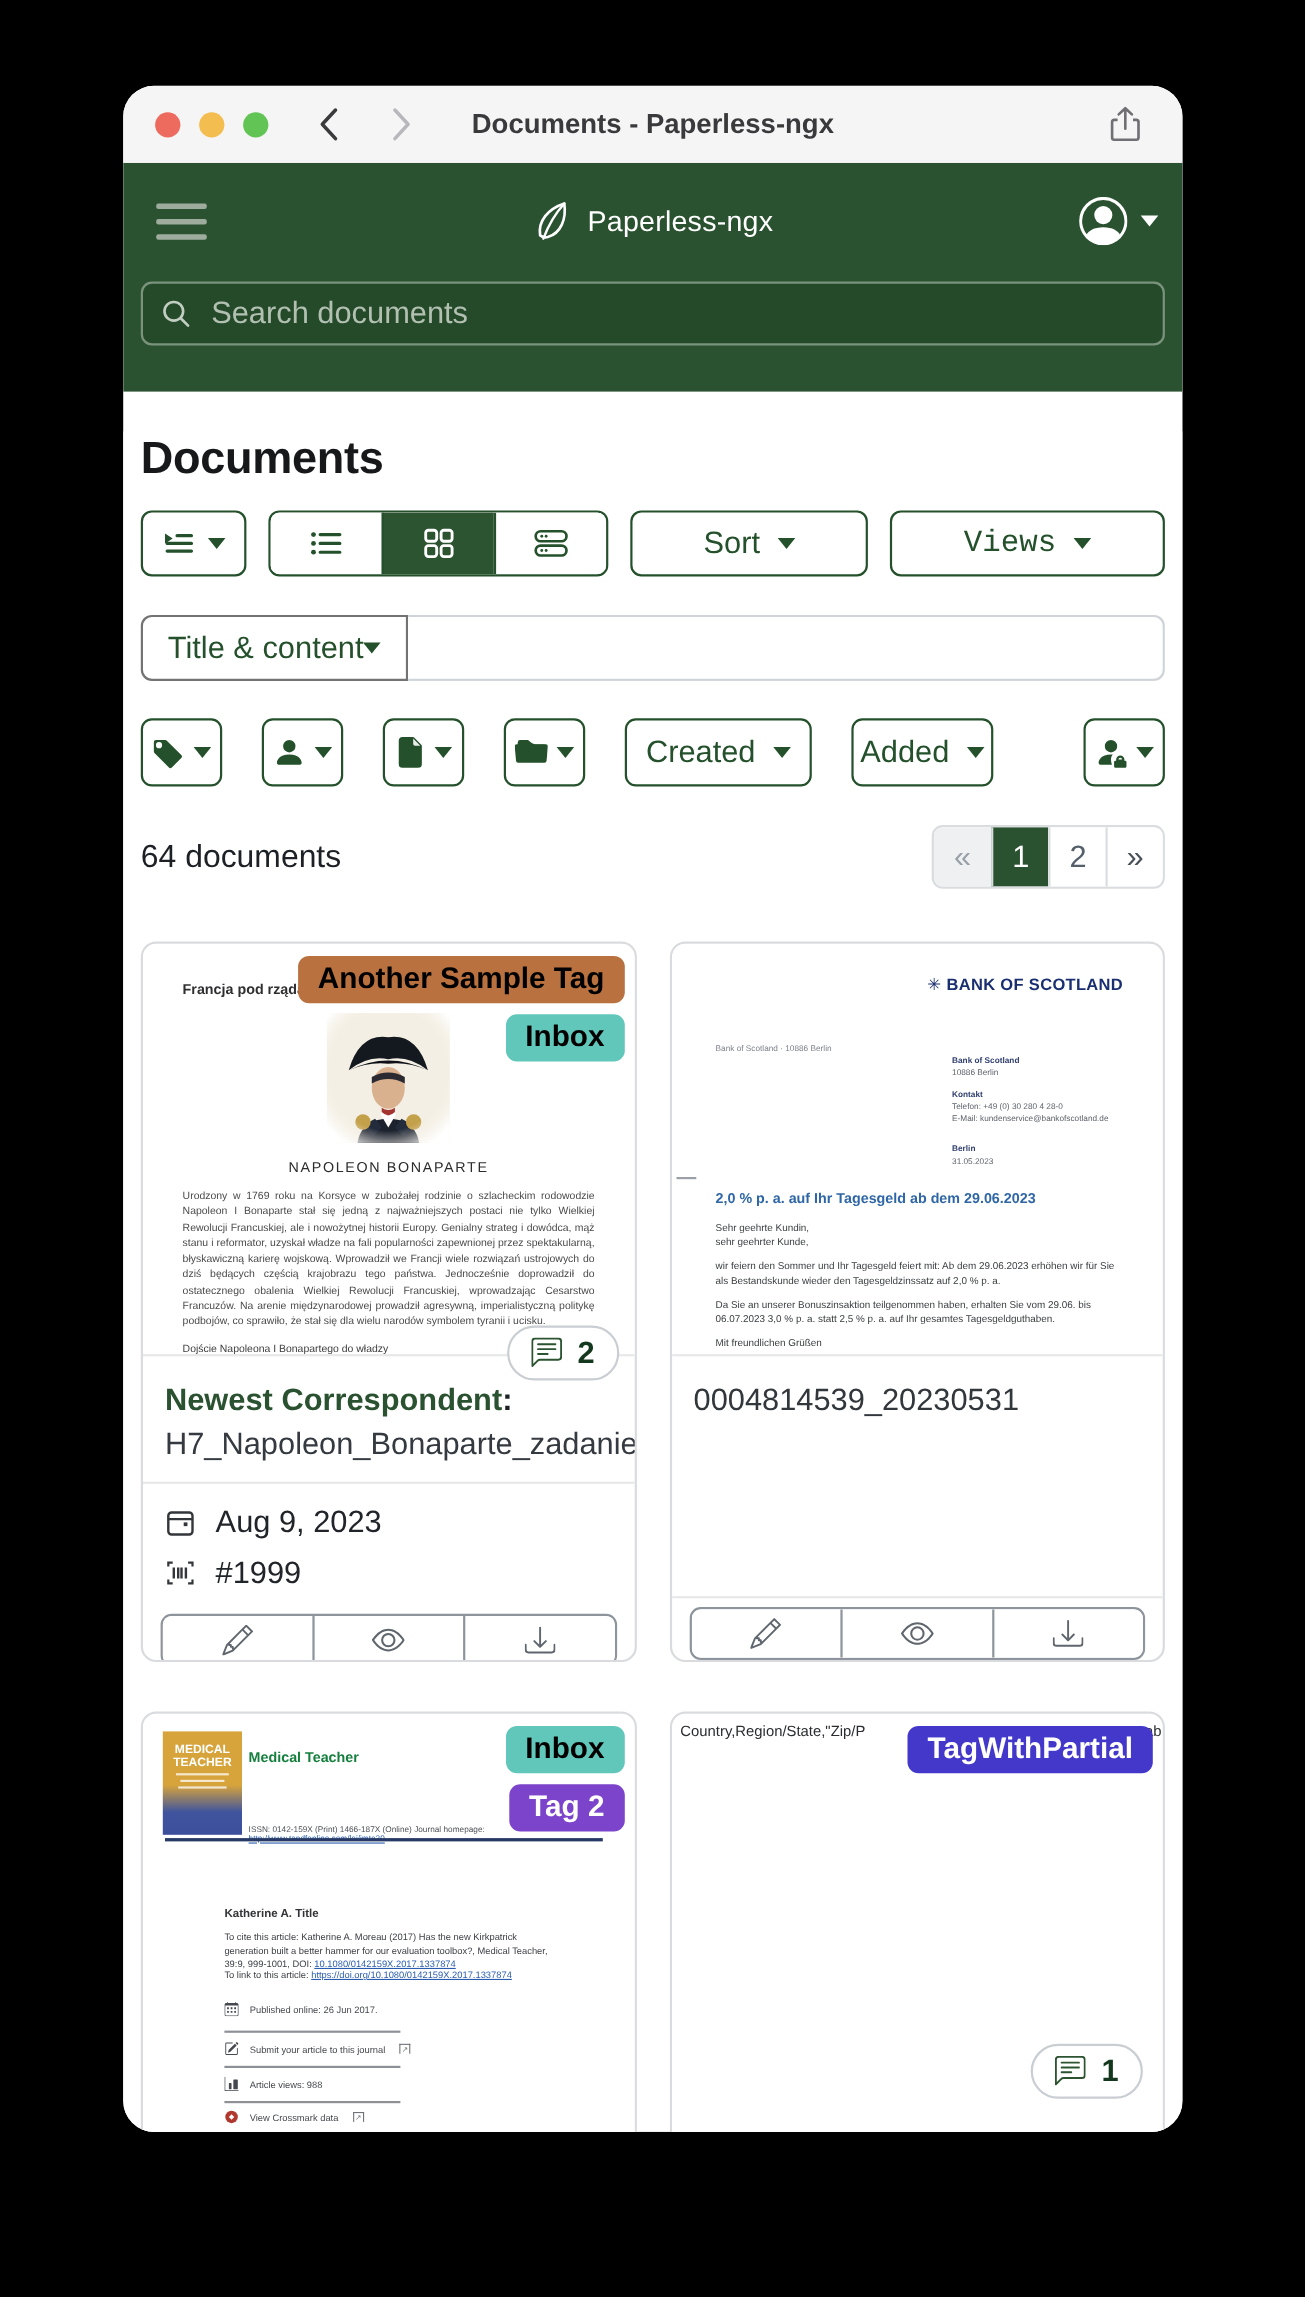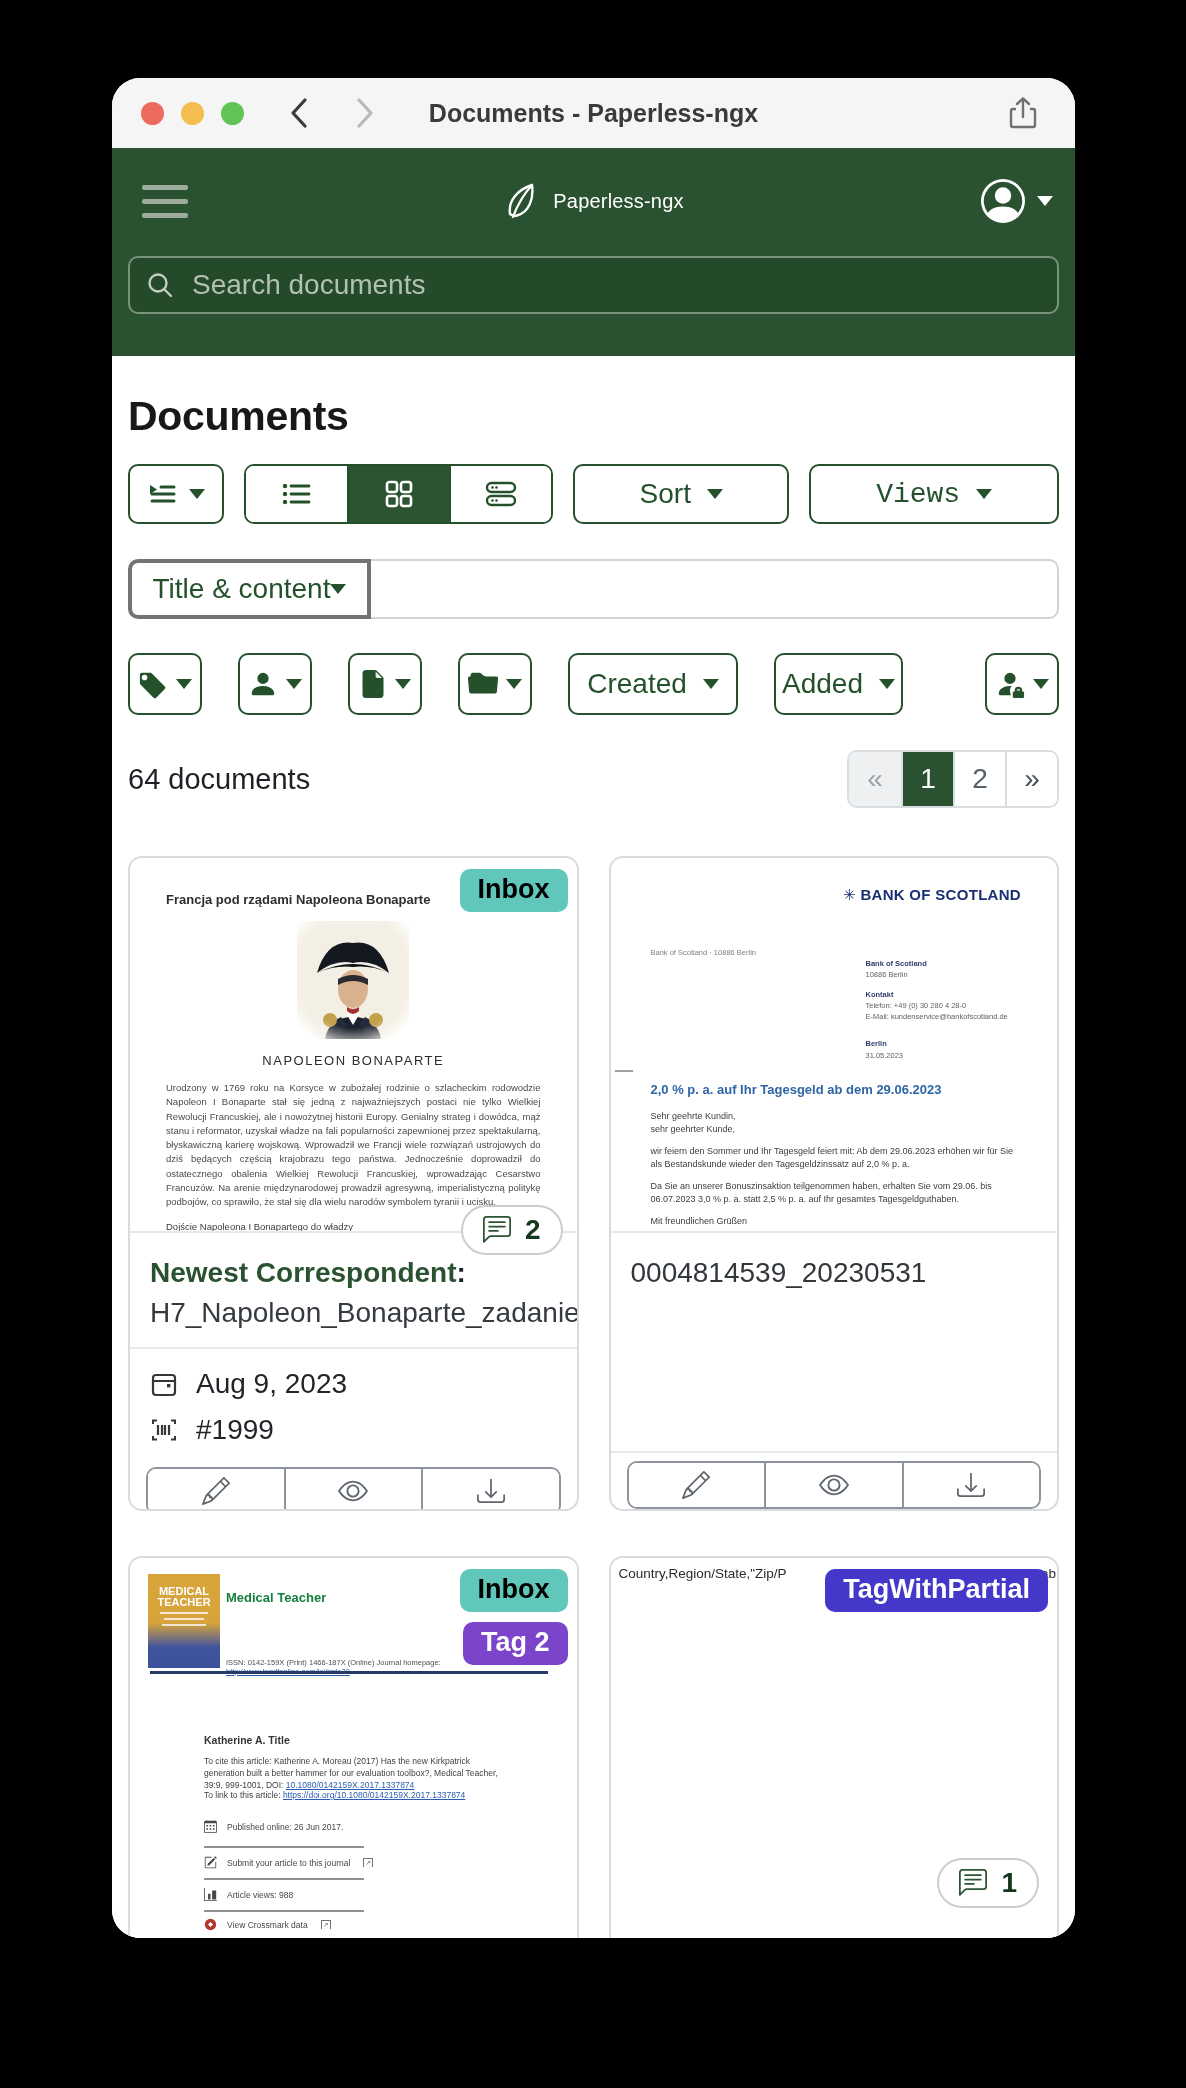--- a/index.html
+++ b/index.html
@@ -18,21 +18,21 @@
   .nav-chevrons { position:absolute; left:175px; top:0; height:70px; display:flex; align-items:center; gap:42px; }
   .win-title { width:100%; text-align:center; font-size:25px; font-weight:600; color:#3a3a3c; }
   .share-btn { position:absolute; right:34px; top:17px; width:36px; height:36px; }
 
   
   .app-header { background:#2b5230; padding:24px 16px 42px; }
   .app-header-row { position:relative; height:58px; display:flex; align-items:center; }
   .hamburger { position:absolute; left:14px; display:flex; flex-direction:column; gap:9px; cursor:pointer; }
   .hamburger span { display:block; width:46px; height:5px; border-radius:2px; background:#9dac9d; }
   .brand { position:absolute; left:0; right:0; display:flex; justify-content:center; align-items:center; gap:14px; }
-  .brand-title { color:#fff; font-size:20px; font-weight:500; letter-spacing:0.2px; }
+  .brand-title { color:#fff; font-size:26px; font-weight:500; letter-spacing:0.2px; }
   .account { position:absolute; right:6px; display:flex; align-items:center; gap:12px; }
   .caret-w { width:0; height:0; border-left:8px solid transparent; border-right:8px solid transparent; border-top:10px solid #fff; }
   .searchwrap { position:relative; margin-top:26px; }
   .search-input { width:100%; height:58px; background:#254a29; border:2px solid #7a937c; border-radius:10px;
                   color:#dfe7df; font-size:28px; padding:0 20px 0 62px; outline:none; }
   .search-input::placeholder { color:#b2c0b2; }
   .search-icon { position:absolute; left:18px; top:15px; }
 
   
   .content { padding:0 16px; background:#fff; }
@@ -44,21 +44,21 @@
   .btn-select { width:97px; gap:12px; }
   .caret-g { width:0; height:0; border-left:8px solid transparent; border-right:8px solid transparent; border-top:10px solid #24512b; }
   .view-group { width:312px; display:flex; border:2px solid #24512b; border-radius:10px; overflow:hidden; }
   .vg-seg { flex:1; display:flex; align-items:center; justify-content:center; background:#fff; cursor:pointer; }
   .vg-seg + .vg-seg { border-left:2px solid #24512b; }
   .vg-seg.active { background:#2d5431; }
   .btn-sort { width:218px; gap:16px; }
   .btn-views { width:252px; gap:16px;font-family:Liberation Mono, monospace; }
 
   .tc-row { margin-top:35px; height:60px; display:flex; }
-  .tc-btn { width:243px; border:4px solid #737373; border-radius:10px 0 0 10px; background:#fff; color:#24512b;
+  .tc-btn { width:243px; border:2px solid #737373; border-radius:10px 0 0 10px; background:#fff; color:#24512b;
             font-size:28px; display:flex; align-items:center; justify-content:center; gap:0; cursor:pointer; }
   .tc-input { flex:1; border:2px solid #cfd4d9; border-left:none; border-radius:0 10px 10px 0; font-size:28px; padding:0 18px; outline:none; color:#212529; }
 
   .filter-row { margin-top:34px; height:62px; display:flex; gap:36px; }
   .fbtn { width:74px; gap:8px; }
   .fbtn-created { width:170px; gap:16px; }
   .fbtn-added { width:129px; gap:16px; }
   .fbtn-perms { margin-left:auto; }
 
   .count-row { margin-top:35px; height:58px; display:flex; align-items:center; justify-content:space-between; }
@@ -358,20 +358,21 @@
                 <path d="M20 52 Q30 18 56 22 Q82 18 92 52 Q74 38 56 42 Q38 38 20 52 Z" fill="#14181f"></path>
                 <path d="M20 52 Q56 34 92 52 Q74 44 56 46 Q38 44 20 52 Z" fill="#0d1016"></path>
                 <rect width="112" height="118" fill="url(#vg)"></rect>
               </svg>
               <div class="nap-cap">NAPOLEON BONAPARTE</div>
               <div class="nap-p">Urodzony w 1769 roku na Korsyce w zubożałej rodzinie o szlacheckim rodowodzie Napoleon I Bonaparte stał się jedną z najważniejszych postaci nie tylko Wielkiej Rewolucji Francuskiej, ale i nowożytnej historii Europy. Genialny strateg i dowódca, mąż stanu i reformator, uzyskał władze na fali popularności zapewnionej przez spektakularną, błyskawiczną karierę wojskową. Wprowadził we Francji wiele rozwiązań ustrojowych do dziś będących częścią krajobrazu tego państwa. Jednocześnie doprowadził do ostatecznego obalenia Wielkiej Rewolucji Francuskiej, wprowadzając Cesarstwo Francuzów. Na arenie międzynarodowej prowadził agresywną, imperialistyczną politykę podbojów, co sprawiło, że stał się dla wielu narodów symbolem tyranii i ucisku.</div>
               <div class="nap-sub">Dojście Napoleona I Bonapartego do władzy</div>
 
             </div>
             <div class="tagcol">
+              <span class="tag" style="background-color: rgb(185, 113, 63); color: rgb(0, 0, 0);">Another Sample Tag</span>
               <span class="tag" style="background-color: rgb(97, 199, 186); color: rgb(0, 0, 0);">Inbox</span>
             </div>
           </div>
           <div class="comment-pill" style="top:347px;">
             <span>
               <svg width="28" height="28" viewBox="0 0 16 16" fill="#2d5431">
                 <path d="M14 1a1 1 0 0 1 1 1v8a1 1 0 0 1-1 1H4.414A2 2 0 0 0 3 11.586l-2 2V2a1 1 0 0 1 1-1h12zM2 0a2 2 0 0 0-2 2v12.793a.5.5 0 0 0 .854.353l2.853-2.853A1 1 0 0 1 4.414 12H14a2 2 0 0 0 2-2V2a2 2 0 0 0-2-2H2z"></path>
                 <path d="M3 3.5a.5.5 0 0 1 .5-.5h9a.5.5 0 0 1 0 1h-9a.5.5 0 0 1-.5-.5zM3 6a.5.5 0 0 1 .5-.5h9a.5.5 0 0 1 0 1h-9A.5.5 0 0 1 3 6zm0 2.5a.5.5 0 0 1 .5-.5h5a.5.5 0 0 1 0 1h-5a.5.5 0 0 1-.5-.5z"></path>
               </svg>
             </span>

